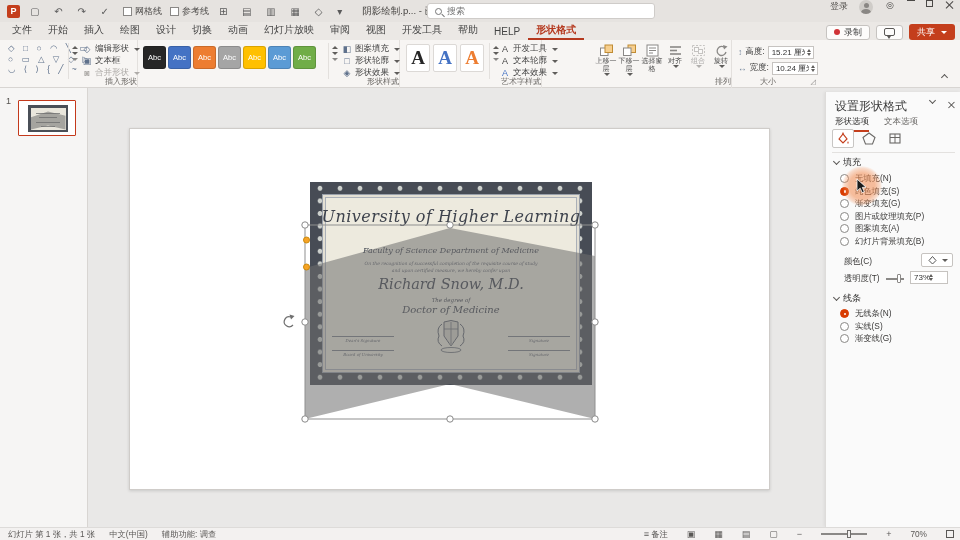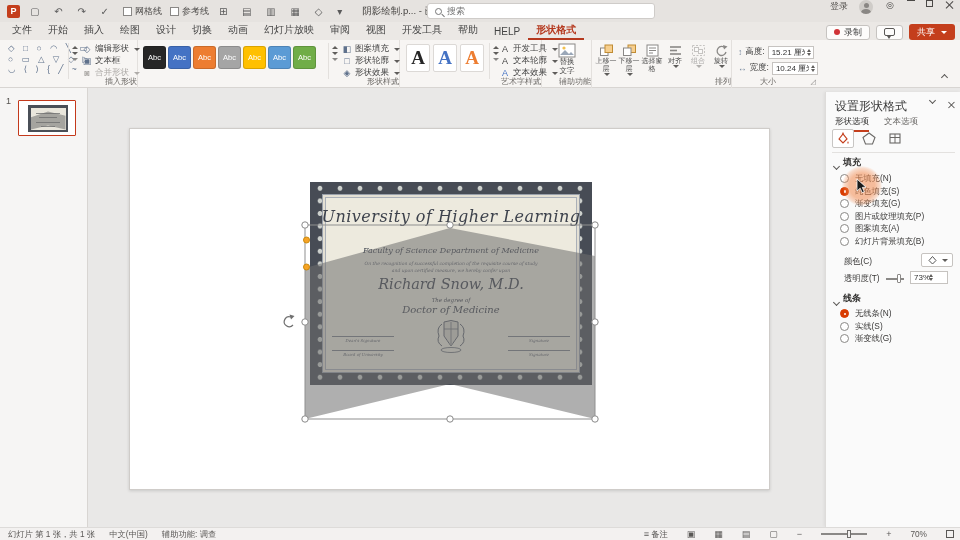--- a/index.html
+++ b/index.html
@@ -85,21 +85,21 @@
   .siglab{position:absolute;width:62px;text-align:center;font-size:4px;color:#5a5f68;font-style:italic;font-family:"DejaVu Serif",serif}
   
   #fmtpanel{left:825px;top:92px;width:135px;height:435px;background:#fafafa;border-left:1px solid #dedcda;box-shadow:-1px 0 3px rgba(0,0,0,.06)}
   #fp-title{position:absolute;left:9px;top:6px;font-size:12px;color:#3a3a3a}
   .fp-x{position:absolute;top:8px}
   .fp-tab{position:absolute;top:24px;font-size:8.5px}
   .fp-tab.on{color:#323130;border-bottom:2px solid #c43e1c;padding-bottom:2px} .fp-tab.off2{color:#6a6866}
   .icobtn{position:absolute;top:37px;width:22px;height:19px;display:flex;align-items:center;justify-content:center}
   .icobtn.sel{border:1px solid #c8c6c4;background:#fff;border-radius:2px}
   .fp-div{position:absolute;left:6px;width:123px;height:1px;background:#e3e1df}
-  .sect{position:absolute;left:8px;font-size:9px;font-weight:bold;color:#323130;display:flex;align-items:flex-end;gap:4px}
+  .sect{position:absolute;left:8px;font-size:9px;font-weight:normal;color:#323130;display:flex;align-items:center;gap:4px}
   .chev{display:inline-block;width:5px;height:5px;border-right:1.3px solid #5a5856;border-bottom:1.3px solid #5a5856;transform:rotate(45deg);margin-top:-2px}
   .optrow{position:absolute;left:14px;display:flex;align-items:center;gap:6px;font-size:8.3px;color:#3b3a39;white-space:nowrap}
   .radio{width:9px;height:9px;border:1px solid #8a8886;border-radius:50%;background:#fff;flex:none}
   .radio.sel{background:#d83b01;border-color:#d83b01;position:relative}
   .radio.sel::after{content:"";position:absolute;left:2.8px;top:2.8px;width:2.6px;height:2.6px;border-radius:50%;background:#fff}
   .fp-label{position:absolute;left:18px;font-size:8.3px;color:#3b3a39}
   .dropbtn{position:absolute;border:1px solid #c6c3c0;background:#fff;border-radius:2px;display:flex;align-items:center;justify-content:center;gap:3px}
   .slider{position:absolute;height:1.5px;background:#8a8886}
   .sthumb{position:absolute;width:4px;height:9px;background:#fff;border:1px solid #8a8886;border-radius:1px;top:-4px}
   .valbox{position:absolute;width:38px;height:13px;border:1px solid #c6c3c0;background:#fff;font-size:8px;color:#333;padding:0 8px 0 3px;font-family:inherit}
@@ -270,34 +270,20 @@
       <div class="minirow">
         <span class="micon" style="color:#4472c4">A</span>
         <span>文本效果</span>
           <span class="tri"></span>
       </div>
     </div>
     <div class="glabel">艺术字样式</div>
     <div class="launcher">◿</div>
   </div>
 
-  <div class="group" style="left:542px;width:50px">
-    <div class="abs" style="left:9px;top:3px;width:32px;text-align:center">
-      <svg width="18" height="15" style="margin:0 auto">
-        <rect x="1" y="1" width="16" height="13" fill="#fff" stroke="#8a8886"></rect>
-        <circle cx="6" cy="5" r="1.6" fill="#f2c04e"></circle>
-        <path d="M2 12 L7 7 L11 11 L13 9 L16 12 Z" fill="#9aa7b8"></path>
-      </svg>
-      <div style="font-size:7.5px;line-height:8.5px;color:#4a4a4a">
-        <div>替换</div>
-        <div>文字</div>
-      </div>
-    </div>
-    <div class="glabel">辅助功能</div>
-  </div>
 
   <div class="group" style="left:592px;width:140px">
     <div class="abs" style="left:3px;top:4px;display:flex;gap:1px">
       <div class="arr-item">
         <svg width="15" height="13">
           <rect x="1.5" y="4" width="7.5" height="7.5" fill="#fff" stroke="#8a8886"></rect>
           <rect x="6" y="1" width="7.5" height="7.5" fill="#f7cf8e" stroke="#c08c34"></rect>
         </svg>
         <span>上移一层</span>
           <span class="tri"></span>

